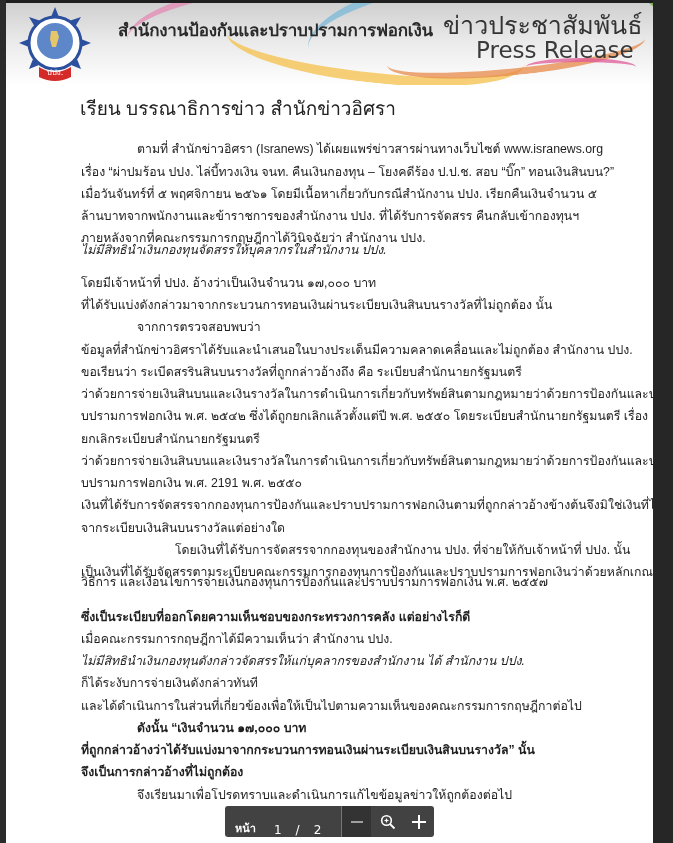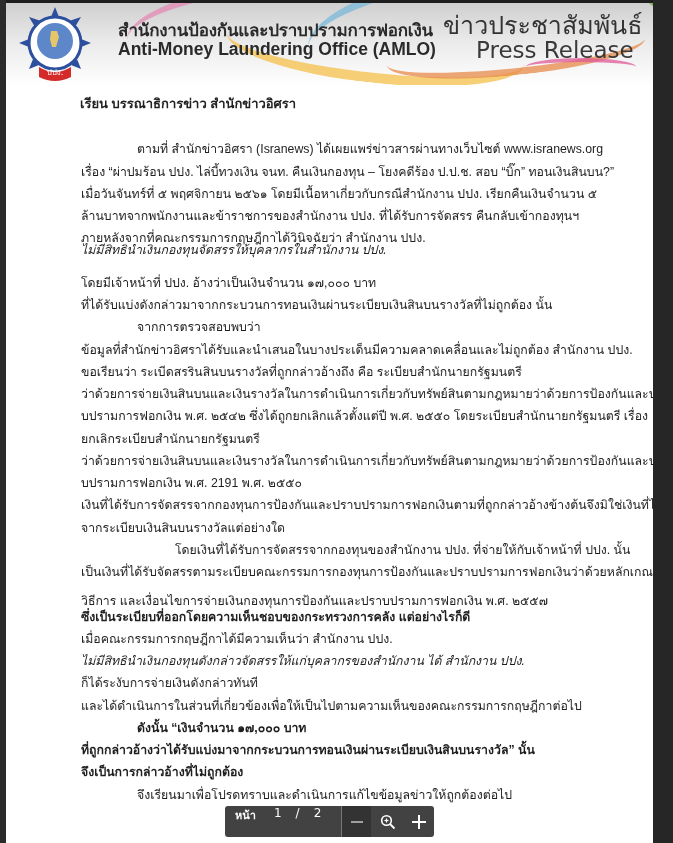--- a/index.html
+++ b/index.html
@@ -46,37 +46,37 @@
     font-family:"DejaVu Sans", sans-serif; font-size:25px; color:#333; white-space:nowrap;
   }
   .pr-en {
     position:absolute; left:470px; top:34px;
     font-family:"DejaVu Sans", sans-serif; font-size:23px; color:#3a3a3a; white-space:nowrap;
   }
 
   
   .salutation {
     position:absolute; left:74px; top:90px;
-    font-family:"Liberation Sans", sans-serif; font-size:13px; color:#222; font-weight:bold;
+    font-family:"Liberation Sans", sans-serif; font-size:19px; color:#222; font-weight:normal;
   }
   .body-lines { position:absolute; left:0; top:0; }
   .ln {
     position:absolute; left:75px;
     font-family:"Liberation Sans", sans-serif; font-size:12.3px; color:#1e1e1e;
     white-space:nowrap; line-height:16px;
   }
   .ln.indent { left:131px; }
   .ln.bold { font-weight:bold; }
   .ln.italic { font-style:italic; }
 
   
   .pdf-toolbar {
     position:absolute; left:225px; top:806px; width:146px; height:31px;
     background:rgba(50,50,50,0.92); color:#fff;
-    display:flex; align-items:flex-start;
+    display:flex; align-items:flex-end;
     font-family:"DejaVu Sans", sans-serif; font-size:12px;
     border-radius:3px 0 0 3px;
   }
   .pdf-toolbar-right {
     position:absolute; left:341px; top:806px; width:92px; height:31px;
     background:rgba(50,50,50,0.92); color:#fff;
     display:flex; align-items:center; justify-content:space-around;
     border-left:1px solid #777;
     border-radius:0 3px 3px 0;
   }
@@ -112,21 +112,20 @@
         <polygon points="10,62 14,52 20,58"></polygon>
       </g>
       <circle cx="36" cy="36" r="26" fill="#ffffff" stroke="#2c4f9e" stroke-width="3"></circle>
       <circle cx="36" cy="34" r="18" fill="#5d87c8"></circle>
       <path d="M32 24 l6 0 l2 6 l-3 10 l-4 0 l-2-8z" fill="#e6c66b"></path>
       <path d="M20 60 q16 10 32 0 l0 10 q-16 8 -32 0z" fill="#d42a2a"></path>
       <text x="36" y="68" font-size="8" text-anchor="middle" fill="#ffffff" font-family="DejaVu Sans, sans-serif">ปปง.</text>
     </svg>
 
     <div class="org-th">สำนักงานป้องกันและปราบปรามการฟอกเงิน</div>
-    <div class="org-en">Anti-Money Laundering Office (AMLO)</div>
     <div class="pr-th">ข่าวประชาสัมพันธ์</div>
     <div class="pr-en">Press Release</div>
   </div>
 
   <div class="salutation">เรียน บรรณาธิการข่าว สำนักข่าวอิศรา</div>
 
   <div class="body-lines" id="body-lines">
       <div class="ln indent" style="top: 138px;">ตามที่ สำนักข่าวอิศรา (Isranews) ได้เผยแพร่ข่าวสารผ่านทางเว็บไซต์ www.isranews.org</div>
       <div class="ln " style="top: 161px;">เรื่อง “ผ่าปมร้อน ปปง. ไล่บี้ทวงเงิน จนท. คืนเงินกองทุน – โยงคดีร้อง ป.ป.ช. สอบ “บิ๊ก” ทอนเงินสินบน?”</div>
       <div class="ln " style="top: 183px;">เมื่อวันจันทร์ที่ ๕ พฤศจิกายน ๒๕๖๑ โดยมีเนื้อหาเกี่ยวกับกรณีสำนักงาน ปปง. เรียกคืนเงินจำนวน ๕</div>
@@ -140,21 +139,21 @@
       <div class="ln " style="top: 361px;">ขอเรียนว่า ระเบีดสรรินสินบนรางวัลที่ถูกกล่าวอ้างถึง คือ ระเบียบสำนักนายกรัฐมนตรี</div>
       <div class="ln " style="top: 383px;">ว่าด้วยการจ่ายเงินสินบนและเงินรางวัลในการดำเนินการเกี่ยวกับทรัพย์สินตามกฎหมายว่าด้วยการป้องกันและปรา</div>
       <div class="ln " style="top: 405px;">บปรามการฟอกเงิน พ.ศ. ๒๕๔๒ ซึ่งได้ถูกยกเลิกแล้วตั้งแต่ปี พ.ศ. ๒๕๕๐ โดยระเบียบสำนักนายกรัฐมนตรี เรื่อง</div>
       <div class="ln " style="top: 428px;">ยกเลิกระเบียบสำนักนายกรัฐมนตรี</div>
       <div class="ln " style="top: 450px;">ว่าด้วยการจ่ายเงินสินบนและเงินรางวัลในการดำเนินการเกี่ยวกับทรัพย์สินตามกฎหมายว่าด้วยการป้องกันและปรา</div>
       <div class="ln " style="top: 472px;">บปรามการฟอกเงิน พ.ศ. 2191 พ.ศ. ๒๕๕๐</div>
       <div class="ln " style="top: 494px;">เงินที่ได้รับการจัดสรรจากกองทุนการป้องกันและปราบปรามการฟอกเงินตามที่ถูกกล่าวอ้างข้างต้นจึงมิใช่เงินที่ได้รับ</div>
       <div class="ln " style="top: 517px;">จากระเบียบเงินสินบนรางวัลแต่อย่างใด</div>
       <div class="ln indent" style="top: 539px; margin-left: 38px;">โดยเงินที่ได้รับการจัดสรรจากกองทุนของสำนักงาน ปปง. ที่จ่ายให้กับเจ้าหน้าที่ ปปง. นั้น</div>
       <div class="ln " style="top: 561px;">เป็นเงินที่ได้รับจัดสรรตามระเบียบคณะกรรมการกองทุนการป้องกันและปราบปรามการฟอกเงินว่าด้วยหลักเกณฑ์</div>
-      <div class="ln " style="top: 590px;">วิธีการ และเงื่อนไขการจ่ายเงินกองทุนการป้องกันและปราบปรามการฟอกเงิน พ.ศ. ๒๕๕๗</div>
+      <div class="ln " style="top: 571px;">วิธีการ และเงื่อนไขการจ่ายเงินกองทุนการป้องกันและปราบปรามการฟอกเงิน พ.ศ. ๒๕๕๗</div>
       <div class="ln bold" style="top: 606px;">ซึ่งเป็นระเบียบที่ออกโดยความเห็นชอบของกระทรวงการคลัง แต่อย่างไรก็ดี</div>
       <div class="ln " style="top: 628px;">เมื่อคณะกรรมการกฤษฎีกาได้มีความเห็นว่า สำนักงาน ปปง.</div>
       <div class="ln italic" style="top: 650px;">ไม่มีสิทธินำเงินกองทุนดังกล่าวจัดสรรให้แก่บุคลากรของสำนักงาน ได้ สำนักงาน ปปง.</div>
       <div class="ln " style="top: 672px;">ก็ได้ระงับการจ่ายเงินดังกล่าวทันที</div>
       <div class="ln " style="top: 695px;">และได้ดำเนินการในส่วนที่เกี่ยวข้องเพื่อให้เป็นไปตามความเห็นของคณะกรรมการกฤษฎีกาต่อไป</div>
       <div class="ln indent bold" style="top: 717px;">ดังนั้น “เงินจำนวน ๑๗,๐๐๐ บาท</div>
       <div class="ln bold" style="top: 739px;">ที่ถูกกล่าวอ้างว่าได้รับแบ่งมาจากกระบวนการทอนเงินผ่านระเบียบเงินสินบนรางวัล” นั้น</div>
       <div class="ln bold" style="top: 761px;">จึงเป็นการกล่าวอ้างที่ไม่ถูกต้อง</div>
       <div class="ln indent" style="top: 784px;">จึงเรียนมาเพื่อโปรดทราบและดำเนินการแก้ไขข้อมูลข่าวให้ถูกต้องต่อไป</div>
     </div>

